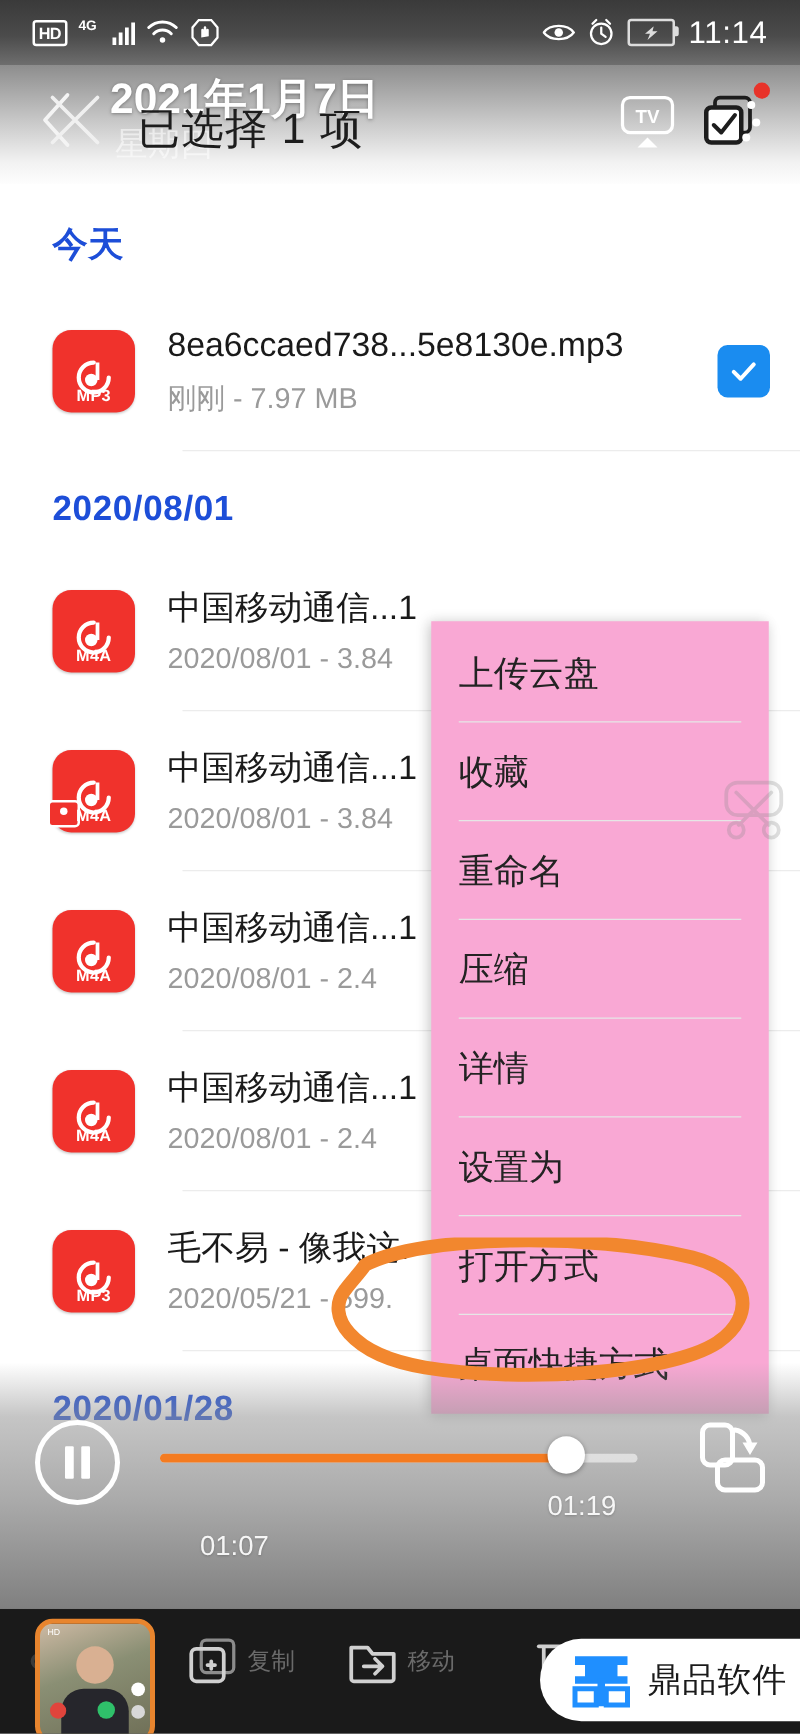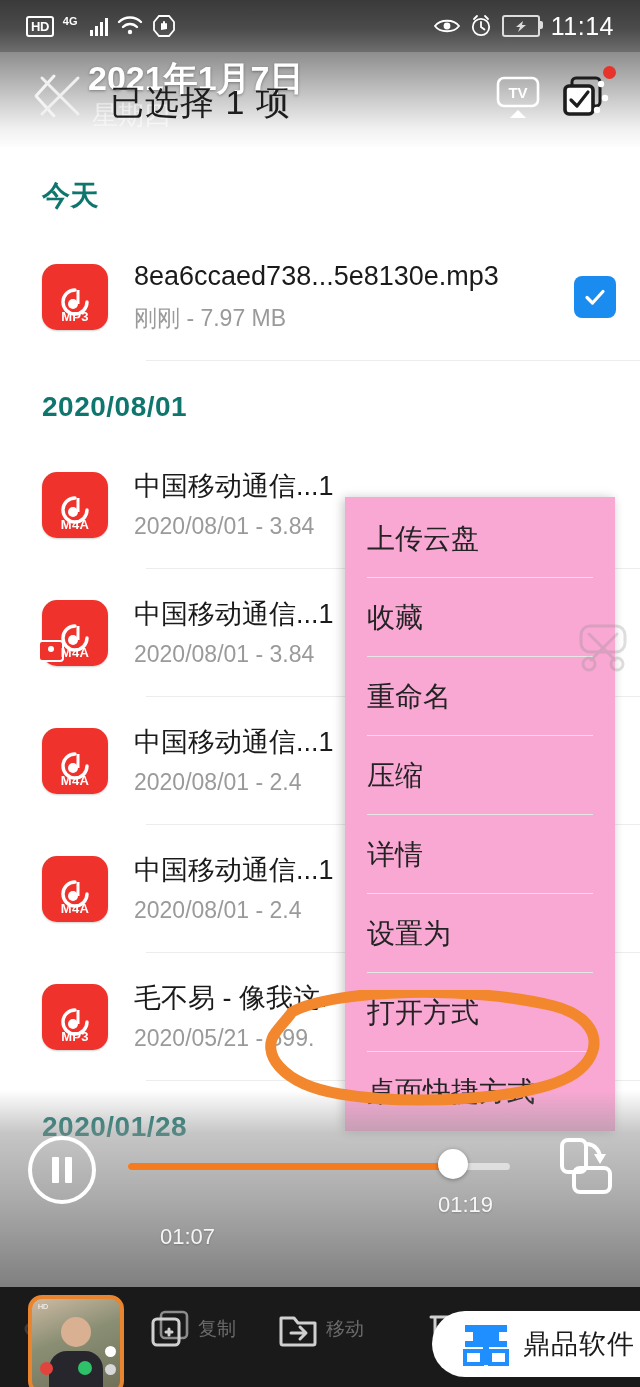--- a/index.html
+++ b/index.html
@@ -115,21 +115,21 @@
     top: 147px; left: 0;
     width: 640px;
     height: 1140px;
     background: #fff;
     overflow: hidden;
     z-index: 10;
   }
   .sect {
     font-size: 28px;
     font-weight: bold;
-    color: #0f766e;
+    color: #1d4ed8;
     padding: 30px 0 18px 42px;
     letter-spacing: 0.5px;
   }
   .row {
     display: flex;
     align-items: center;
     height: 128px;
     padding: 0 24px 0 42px;
     box-sizing: border-box;
     position: relative;
@@ -313,21 +313,20 @@
     position: absolute; right: 0; top: 1311px;
     width: 208px; height: 66px;
     background: #fff;
     border-radius: 33px 0 0 33px;
     z-index: 45;
     display: flex;
     align-items: center;
     gap: 10px;
     padding-left: 22px;
     box-sizing: border-box;
-    justify-content: center;
   }
   #wm-text { font-size: 27px; color: #1a1a1a; font-weight: 500; letter-spacing: 1px; }
 </style>
 </head>
 <body>
 
 <div id="screen">
 
   <div id="statusbar">
     <div class="sb-left">

